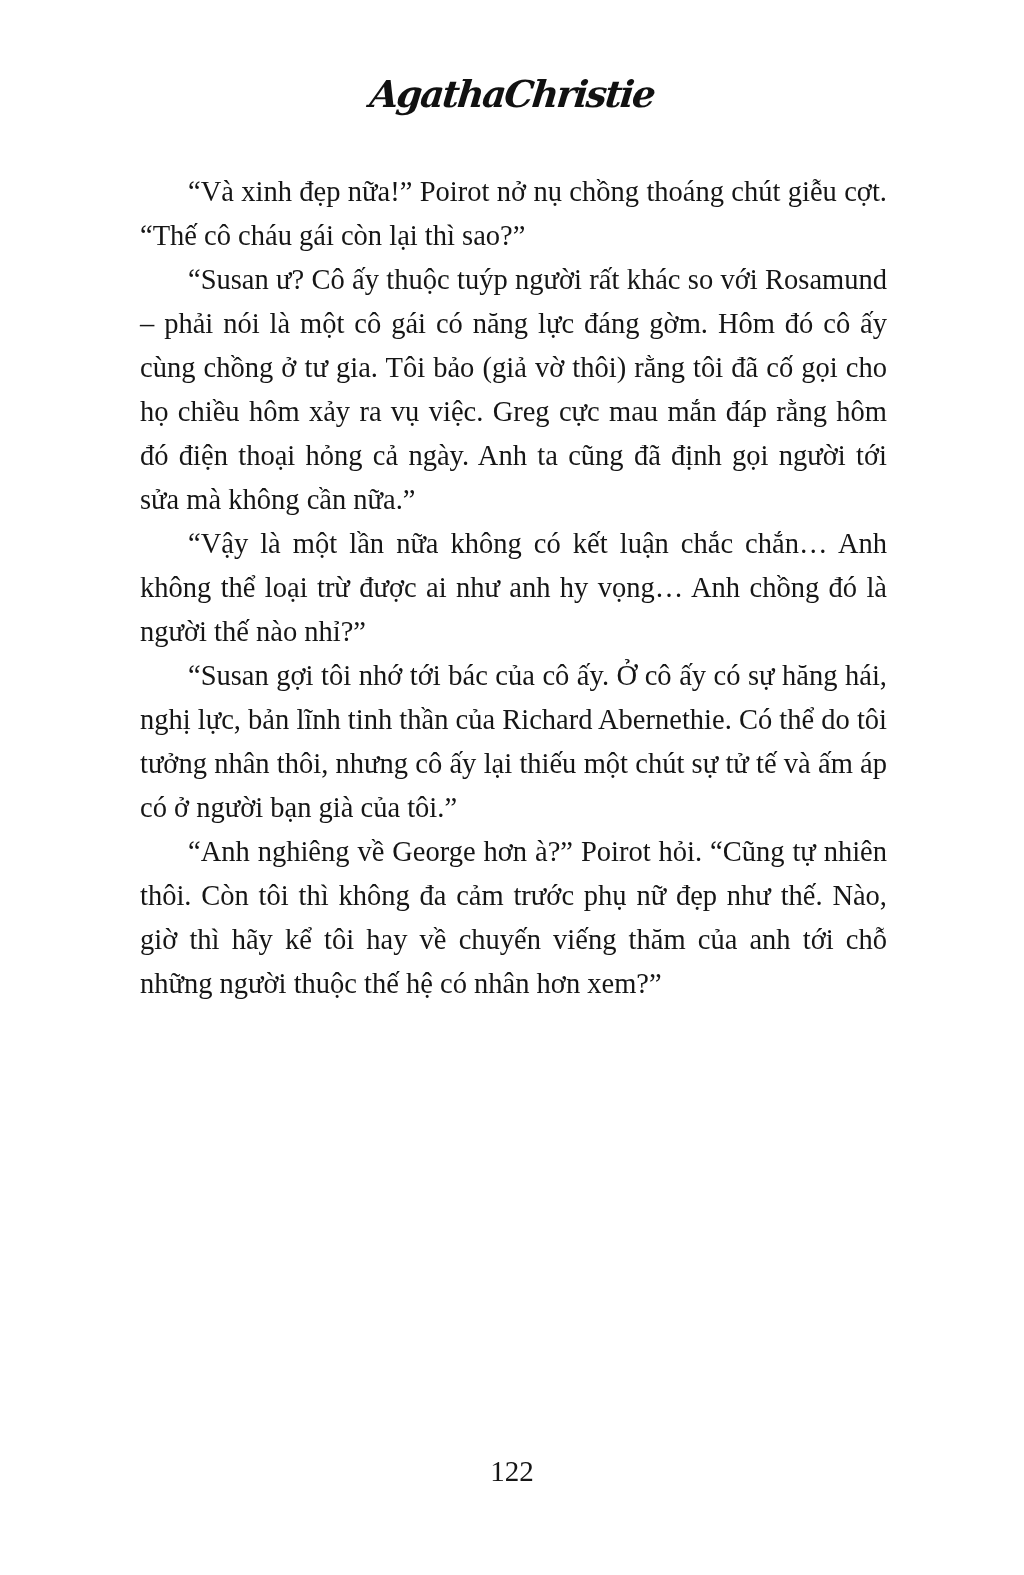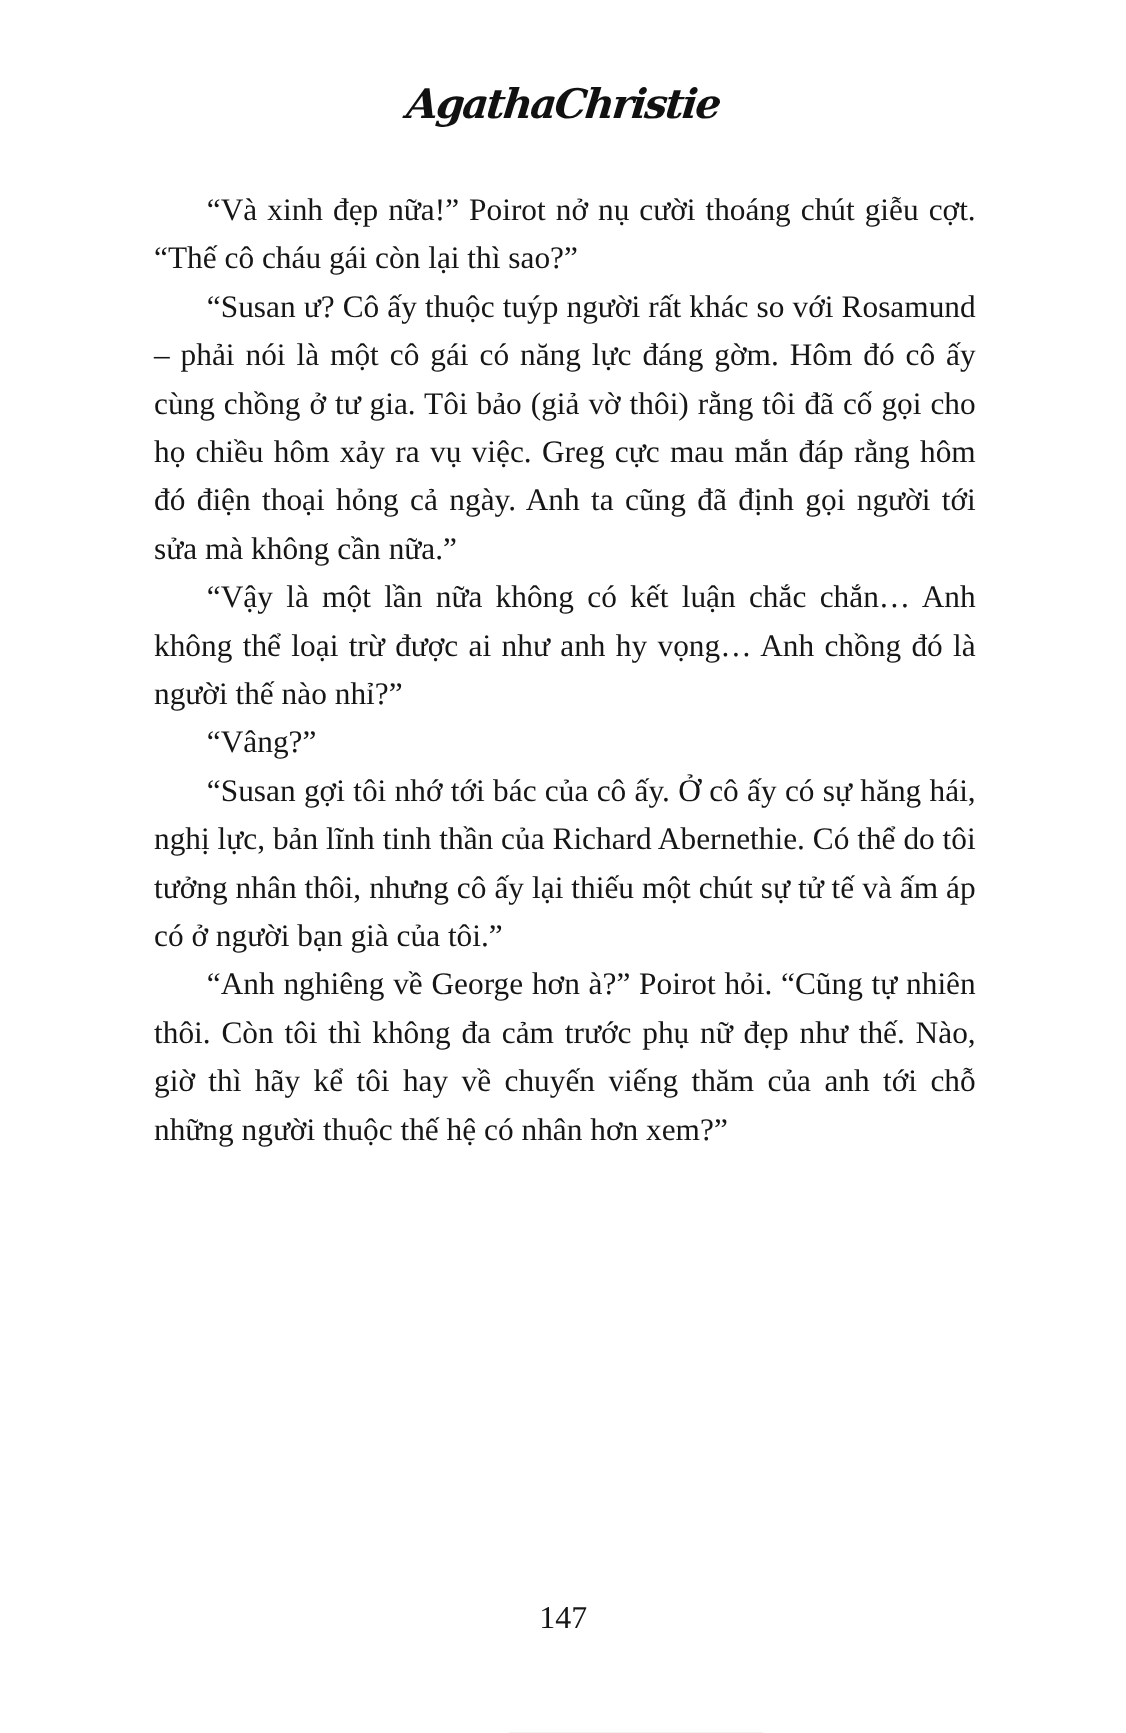--- a/index.html
+++ b/index.html
@@ -56,23 +56,22 @@
   }
 </style>
 </head>
 <body>
 
 <div class="page">
 
   <div class="signature">AgathaChristie</div>
 
   <div class="text-block">
-      <p><span>“Và xinh đẹp nữa!” Poirot nở nụ cười thoáng chút giễu cợt. “Thế cô cháu gái còn lại thì sao?”</span></p>
+      <p><span>“Và xinh đẹp nữa!” Poirot nở nụ chồng thoáng chút giễu cợt. “Thế cô cháu gái còn lại thì sao?”</span></p>
       <p><span>“Susan ư? Cô ấy thuộc tuýp người rất khác so với Rosamund – phải nói là một cô gái có năng lực đáng gờm. Hôm đó cô ấy cùng chồng ở tư gia. Tôi bảo (giả vờ thôi) rằng tôi đã cố gọi cho họ chiều hôm xảy ra vụ việc. Greg cực mau mắn đáp rằng hôm đó điện thoại hỏng cả ngày. Anh ta cũng đã định gọi người tới sửa mà không cần nữa.”</span></p>
       <p><span>“Vậy là một lần nữa không có kết luận chắc chắn… Anh không thể loại trừ được ai như anh hy vọng… Anh chồng đó là người thế nào nhỉ?”</span></p>
-      <p><span>“Vâng?”</span></p>
       <p><span>“Susan gợi tôi nhớ tới bác của cô ấy. Ở cô ấy có sự hăng hái, nghị lực, bản lĩnh tinh thần của Richard Abernethie. Có thể do tôi tưởng nhân thôi, nhưng cô ấy lại thiếu một chút sự tử tế và ấm áp có ở người bạn già của tôi.”</span></p>
       <p><span>“Anh nghiêng về George hơn à?” Poirot hỏi. “Cũng tự nhiên thôi. Còn tôi thì không đa cảm trước phụ nữ đẹp như thế. Nào, giờ thì hãy kể tôi hay về chuyến viếng thăm của anh tới chỗ những người thuộc thế hệ có nhân hơn xem?”</span></p>
     </div>
 
-  <div class="page-number">147</div>
+  <div class="page-number">122</div>
 
 </div>
 
 </body></html>

